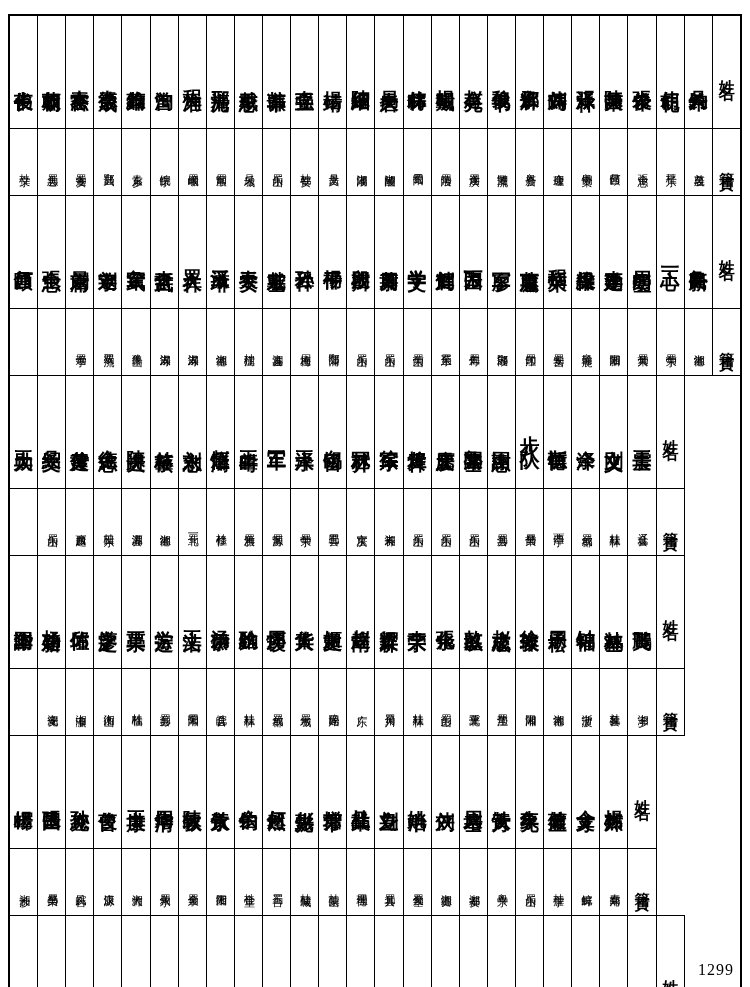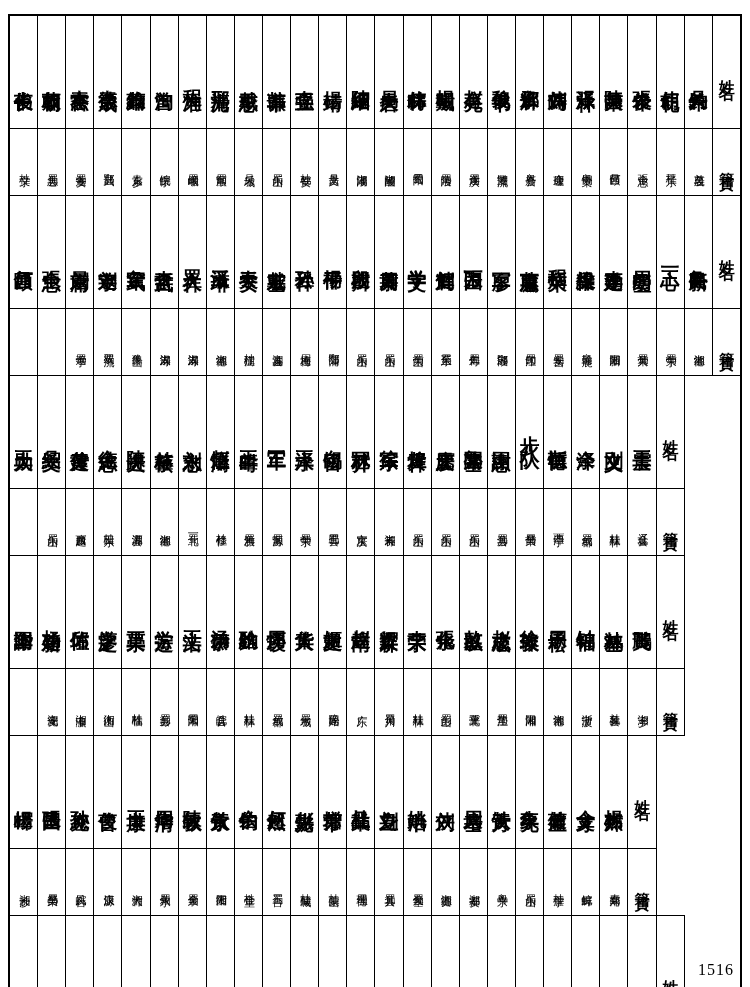--- a/index.html
+++ b/index.html
@@ -380,14 +380,14 @@
           <td class="name-cell" style="width: 4.1667%;"><span class="vtext">張純良</span></td>
           <td class="name-cell" style="width: 4.1667%;"><span class="vtext">張靖明</span></td>
           <td class="name-cell" style="width: 4.1667%;"><span class="vtext">徐剛</span></td>
           <td class="name-cell" style="width: 4.1667%;"><span class="vtext">余国辅</span></td>
           <td class="name-cell" style="width: 4.1667%;"><span class="vtext">吳肃中</span></td>
           <td class="name-cell" style="width: 4.1667%;"><span class="vtext">張鵬超</span></td>
           <td class="name-cell label-cell" style="width: 4.1667%;"><span class="vtext">姓名</span></td>
         </tr>
       </tbody>
   </table>
-  <div class="page-number">1516</div>
+  <div class="page-number">1299</div>
 </div>
 
 </body></html>

